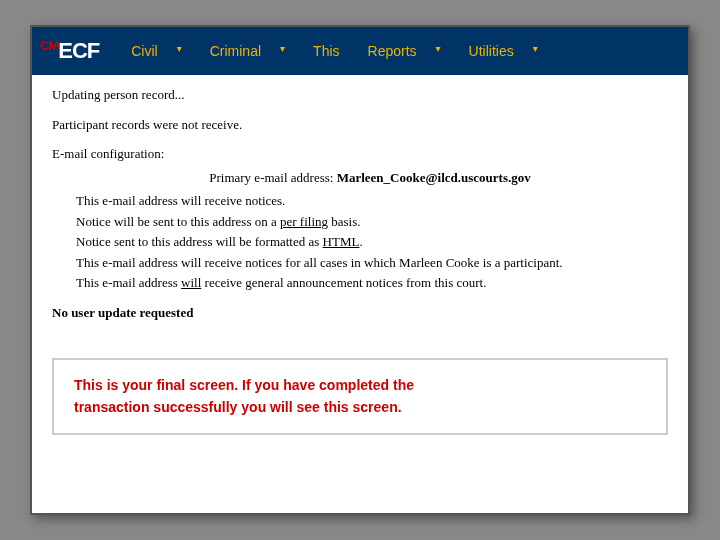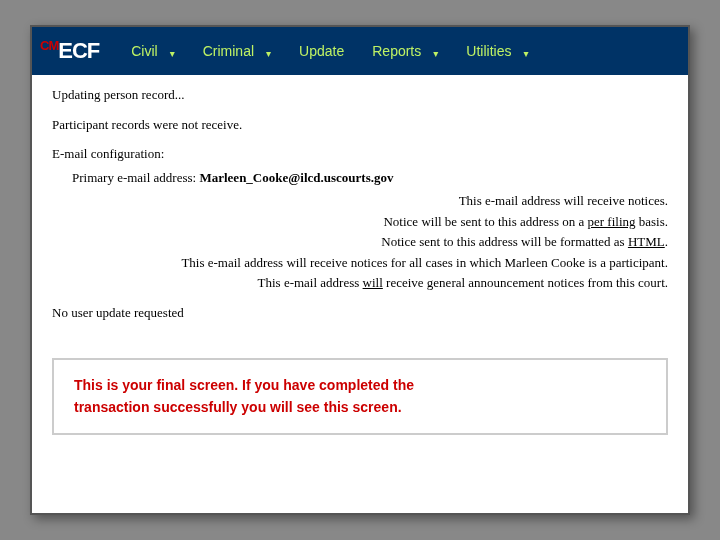--- a/index.html
+++ b/index.html
@@ -54,27 +54,27 @@
       vertical-align: super;
     }
 
     .nav-items {
       display: flex;
       align-items: center;
       gap: 4px;
     }
 
     .nav-item {
-      color: #bef264;
+      color: #eab308;
       font-size: 14px;
       padding: 4px 12px;
       cursor: pointer;
       display: flex;
-      align-items: flex-end;
-      gap: 12px;
+      align-items: flex-start;
+      gap: 19px;
       text-decoration: none;
       white-space: nowrap;
     }
 
     .nav-chevron {
       font-size: 10px;
     }
 
     
     .content {
@@ -99,21 +99,20 @@
       margin-top: 6px;
     }
 
     .email-address {
       font-weight: bold;
     }
 
     .email-details {
       margin-left: 24px;
       margin-top: 2px;
-      text-align: right;
     }
 
     .email-details p {
       margin-bottom: 1px;
       line-height: 1.5;
     }
 
     .underline {
       text-decoration: underline;
     }
@@ -125,20 +124,21 @@
       background: #fff;
       color: #cc0000;
       font-size: 14px;
       font-weight: bold;
       font-family: Arial, sans-serif;
       line-height: 1.6;
     }
 
     .no-user-update {
       margin-top: 12px;
+      font-weight: bold;
     }
   </style>
 </head>
 <body>
 
 <div class="window">
 
   <div class="navbar">
     <div class="logo-area">
       <span class="logo-ecf">
@@ -149,21 +149,21 @@
     <div class="nav-items">
       <a class="nav-item">
         <span>Civil</span>
         <span class="nav-chevron">▾</span>
       </a>
       <a class="nav-item">
         <span>Criminal</span>
         <span class="nav-chevron">▾</span>
       </a>
       <a class="nav-item">
-        <span>Update</span>
+        <span>This</span>
       </a>
       <a class="nav-item">
         <span>Reports</span>
         <span class="nav-chevron">▾</span>
       </a>
       <a class="nav-item">
         <span>Utilities</span>
         <span class="nav-chevron">▾</span>
       </a>
     </div>
@@ -172,21 +172,21 @@
   <div class="content">
     <p>Updating person record...</p>
 
 
     <p class="section-gap">Participant records were not receive.</p>
 
     <div class="email-section section-gap">
       <p>
         <span>E-mail configuration:</span>
       </p>
-      <p style="margin-left:20px; margin-top:2px;">
+      <p style="margin-left:20px; margin-top:2px;text-align:center;">
         <span>Primary e-mail address:</span>
         <span class="email-address">Marleen_Cooke@ilcd.uscourts.gov</span>
       </p>
       <div class="email-details">
         <p>This e-mail address will receive notices.</p>
         <p>
           Notice will be sent to this address on a <span class="underline">per filing</span> basis.
         </p>
         <p>
           Notice sent to this address will be formatted as <span class="underline">HTML</span>.

